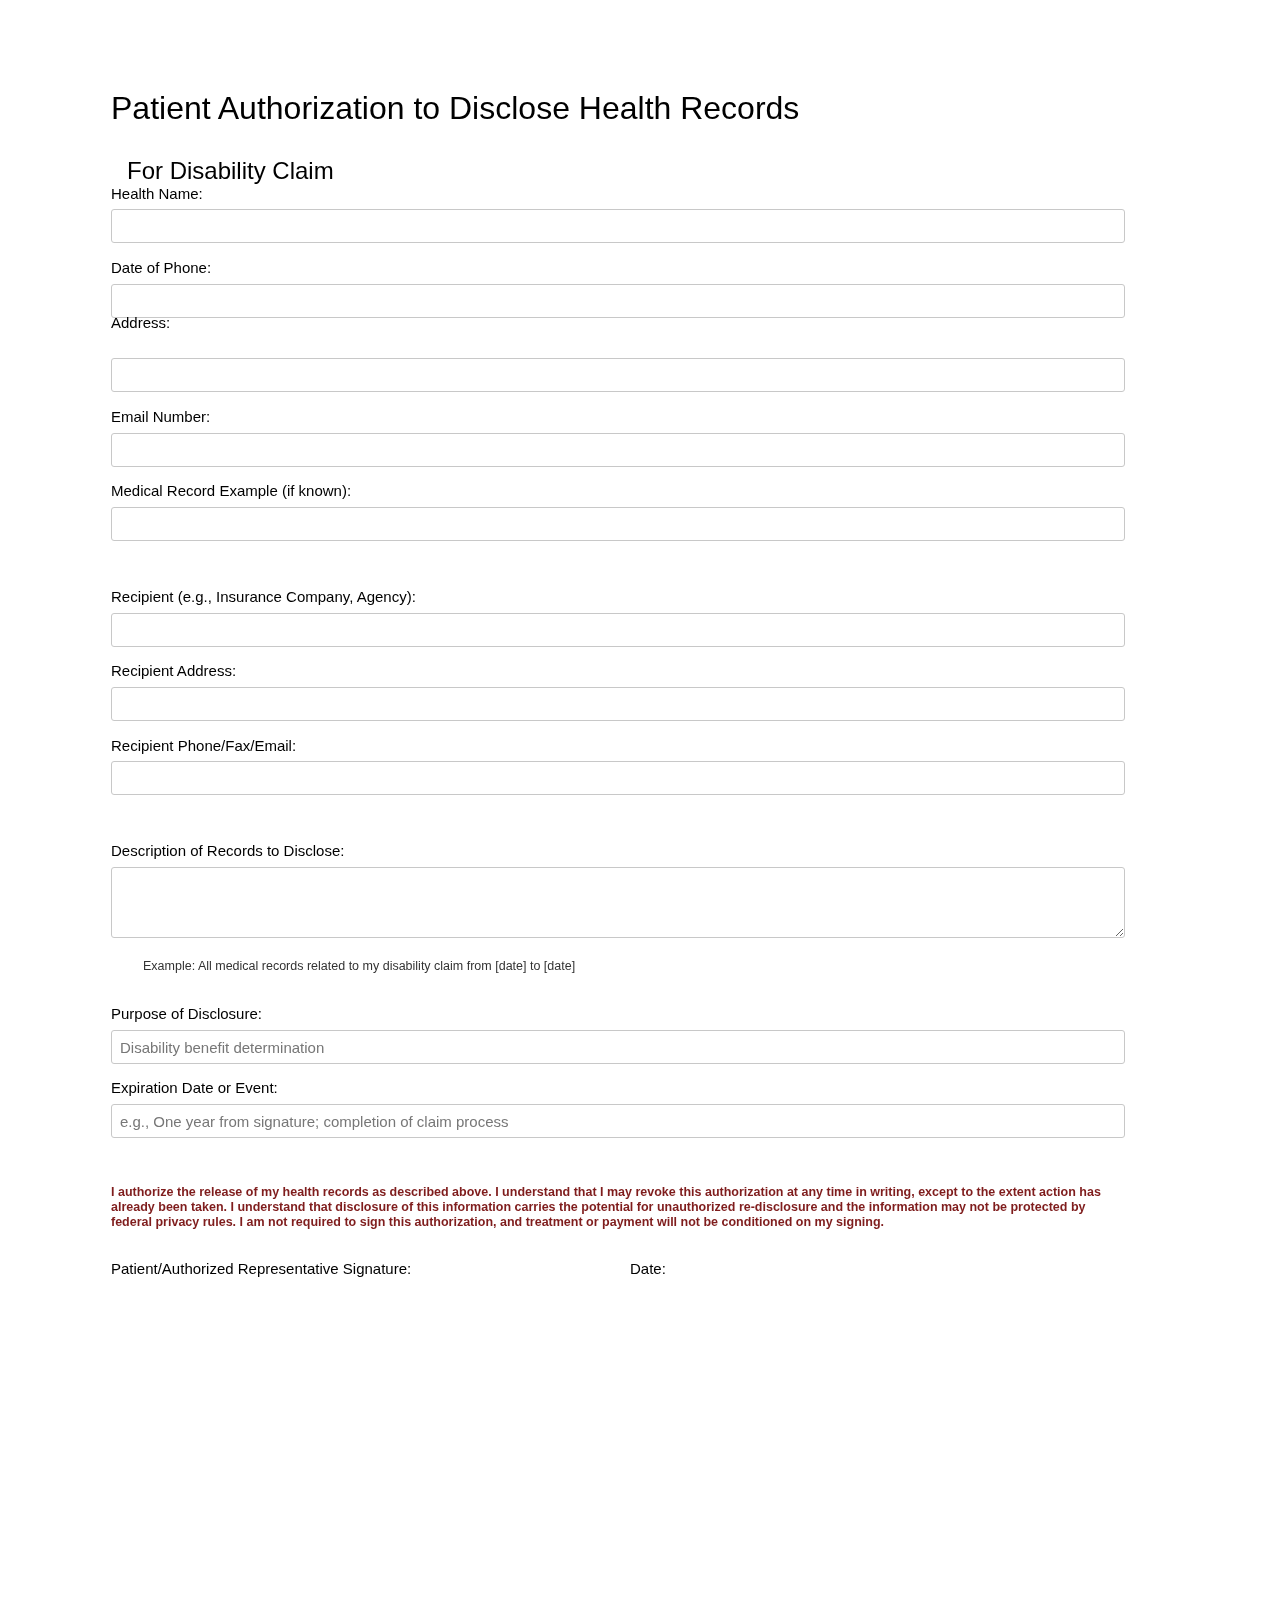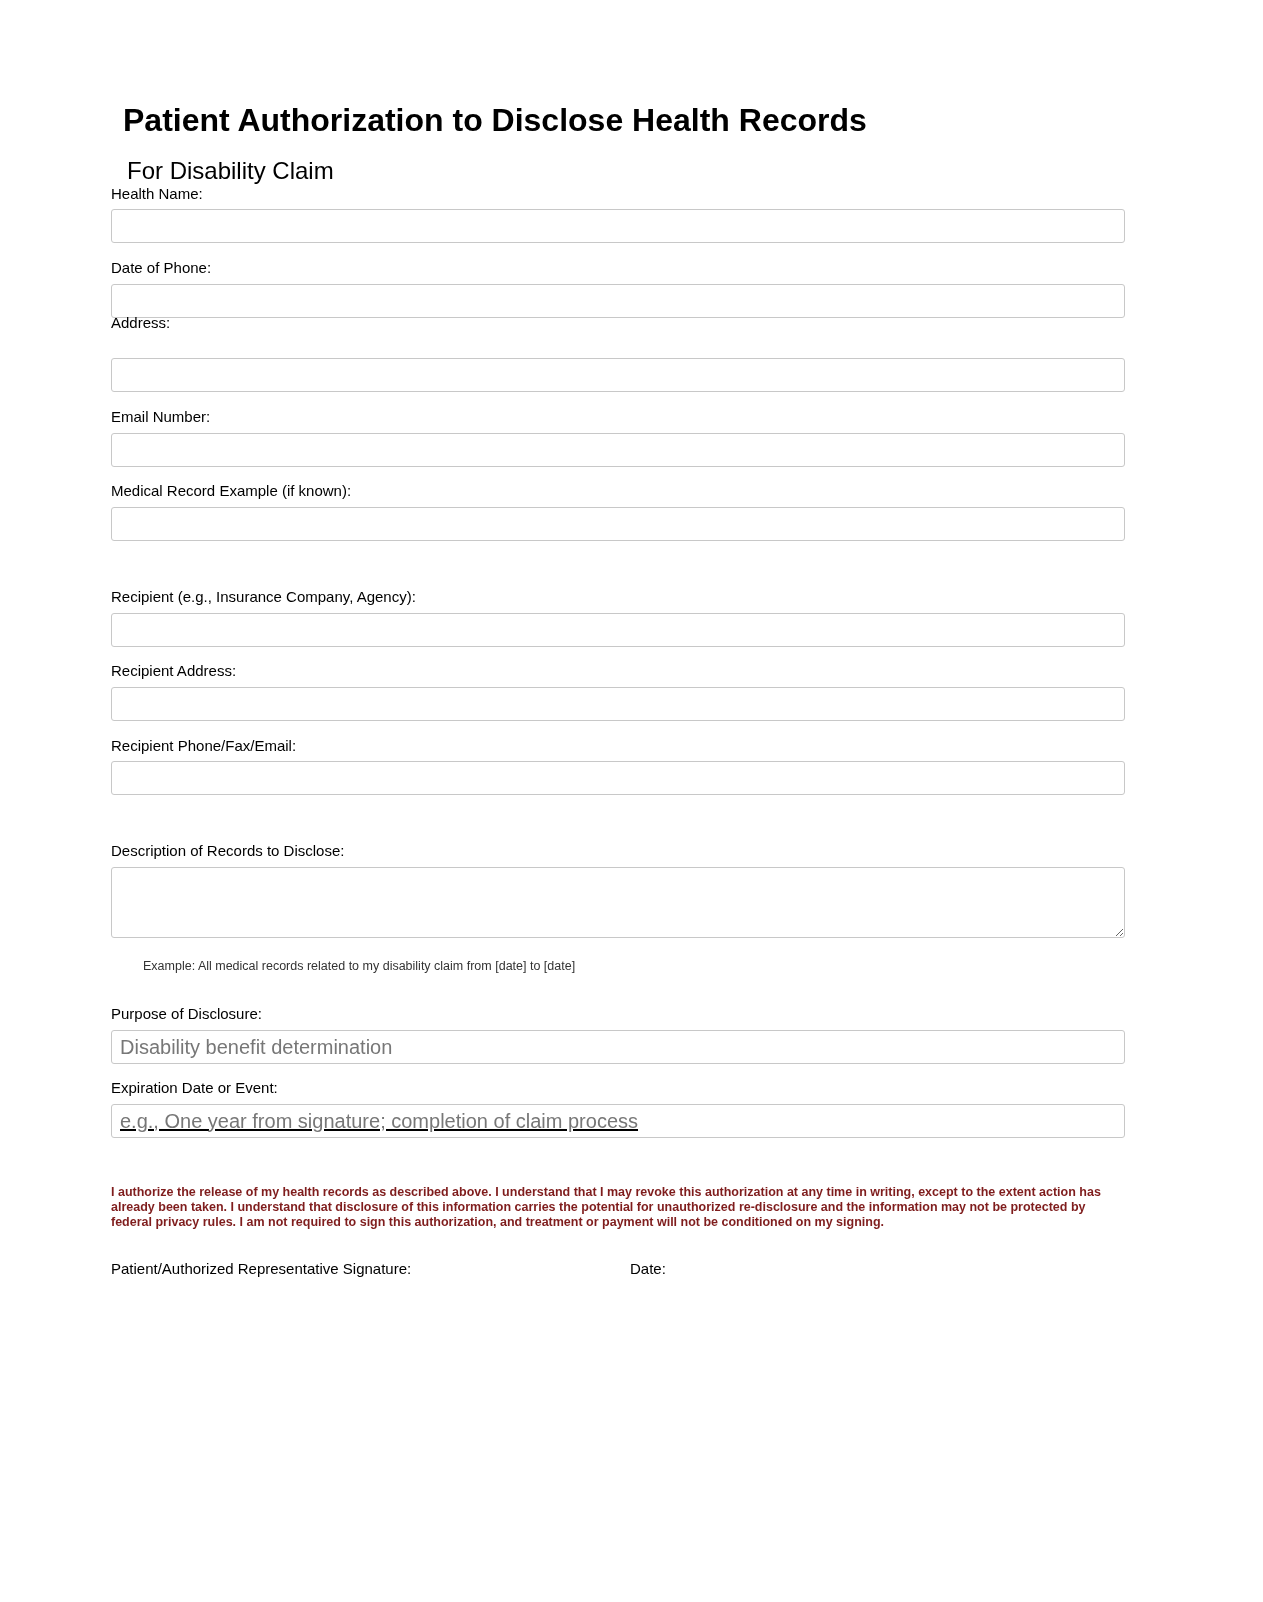--- a/index.html
+++ b/index.html
@@ -1,22 +1,22 @@
 <!DOCTYPE html>
 <html><head>
 <meta charset="utf-8">
 <style>
   html, body { margin:0; padding:0; background:#fff; }
   body { width:1263px; height:1602px; position:relative; font-family:"Liberation Sans", sans-serif; color:#000; overflow:hidden; }
   .page { position:absolute; left:111px; top:0; width:1014px; }
   .clip { position:absolute; left:0; top:0; width:1263px; height:1290px; overflow:hidden; }
-  h1 { position:absolute; top:89px; left:0; margin:12px; font-size:32px; font-weight:bold; line-height:38px; white-space:nowrap; }
+  h1 { position:absolute; top:89px; left:0; margin:0; font-size:32px; font-weight:normal; line-height:38px; white-space:nowrap; }
   h2 { position:absolute; top:141px; left:0; margin:16px; font-size:24px; font-weight:normal; line-height:28px; white-space:nowrap; }
   .lbl { position:absolute; left:0; font-size:15px; line-height:18px; white-space:nowrap; }
-  .inp { position:absolute; left:0; width:1014px; height:34px; box-sizing:border-box; border:1px solid #c8c8c8; border-radius:3px; background:#fff; padding:0 8px; font-family:"Liberation Sans", sans-serif; font-size:20px; color:#000; outline:none; }
+  .inp { position:absolute; left:0; width:1014px; height:34px; box-sizing:border-box; border:1px solid #c8c8c8; border-radius:3px; background:#fff; padding:0 8px; font-family:"Liberation Sans", sans-serif; font-size:15px; color:#000; outline:none; }
   .inp::placeholder { color:#777; }
   textarea.inp { height:71px; resize:vertical; padding:6px 8px; }
   .note { position:absolute; left:0; font-size:12.5px; color:#333; line-height:15px; white-space:nowrap;margin-left:32px; }
   .auth { position:absolute; left:0; width:1014px; font-size:12.5px; color:#7f1d1d; line-height:15px;font-weight:bold; }
   .sig { position:absolute; top:1260px; font-size:15px; line-height:18px; white-space:nowrap; }
 </style>
 </head>
 <body>
 
 <div class="clip">
@@ -50,20 +50,20 @@
 
   <label class="lbl" style="top:842px">Description of Records to Disclose:</label>
   <textarea class="inp" style="top: 867px;"></textarea>
 
   <div class="note" style="top:959px">Example: All medical records related to my disability claim from [date] to [date]</div>
 
   <label class="lbl" style="top:1005px">Purpose of Disclosure:</label>
   <input class="inp" style="top: 1030px;" type="text" placeholder="Disability benefit determination">
 
   <label class="lbl" style="top:1079px">Expiration Date or Event:</label>
-  <input class="inp" style="top: 1104px; text-decoration: underline;" type="text" placeholder="e.g., One year from signature; completion of claim process">
+  <input class="inp" style="top: 1104px;" type="text" placeholder="e.g., One year from signature; completion of claim process">
 
   <p class="auth" style="top:1185px;margin:0">I authorize the release of my health records as described above. I understand that I may revoke this authorization at any time in writing, except to the extent action has already been taken. I understand that disclosure of this information carries the potential for unauthorized re-disclosure and the information may not be protected by federal privacy rules. I am not required to sign this authorization, and treatment or payment will not be conditioned on my signing.</p>
 
   <div class="sig" style="left:0">Patient/Authorized Representative Signature:</div>
   <div class="sig" style="left:519px">Date:</div>
 </div>
 </div>
 
 </body></html>

